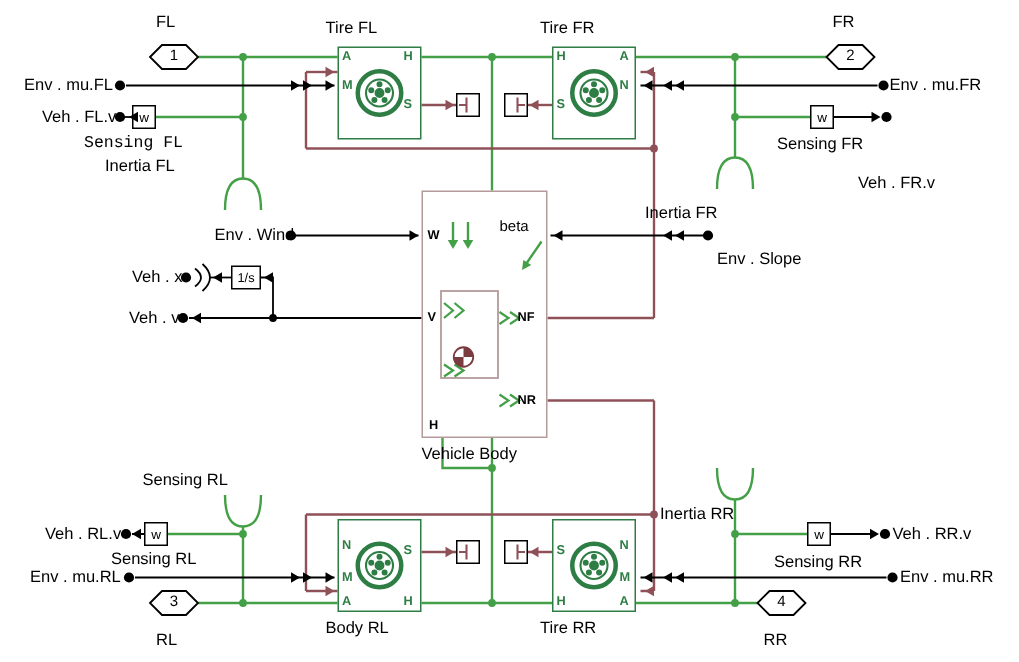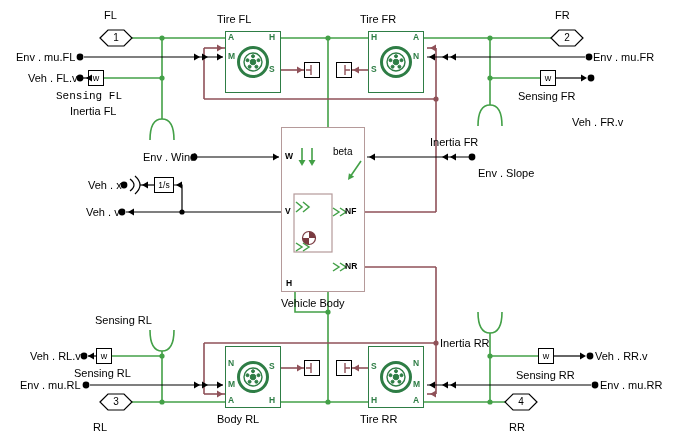--- a/index.html
+++ b/index.html
@@ -228,21 +228,21 @@
 <div class="blk mini" style="left:538px;top:348px;width:16px;height:16px;line-height:15px;">w</div>
 <div class="blk mini" style="left:154px;top:177px;width:20px;height:16px;line-height:15px;font-size:8.5px;">1/s</div>
 
 <div class="num" style="left:100px;top:32px;width:32px;">1</div>
 <div class="num" style="left:551px;top:32px;width:32px;">2</div>
 <div class="num" style="left:100px;top:396px;width:32px;">3</div>
 <div class="num" style="left:505px;top:396px;width:32px;">4</div>
 
 <div class="lbl c" style="left:104px;top:9px;width:24px;">FL</div>
 <div class="lbl c" style="left:555px;top:9px;width:24px;">FR</div>
-<div class="lbl c" style="left:93px;top:421px;width:24px;">RL</div>
+<div class="lbl c" style="left:104px;top:421px;width:24px;">RL</div>
 <div class="lbl c" style="left:509px;top:421px;width:24px;">RR</div>
 
 <div class="lbl c" style="left:217px;top:13px;width:72px;">Tire FL</div>
 <div class="lbl c" style="left:360px;top:13px;width:72px;">Tire FR</div>
 <div class="lbl c" style="left:217px;top:413px;width:72px;">Body RL</div>
 <div class="lbl c" style="left:360px;top:413px;width:72px;">Tire RR</div>
 <div class="lbl c" style="left:281px;top:297px;width:84px;">Vehicle Body</div>
 
 <div class="lbl" style="left:16px;top:51px;">Env . mu.FL</div>
 <div class="lbl" style="left:28px;top:72px;">Veh . FL.v</div>

